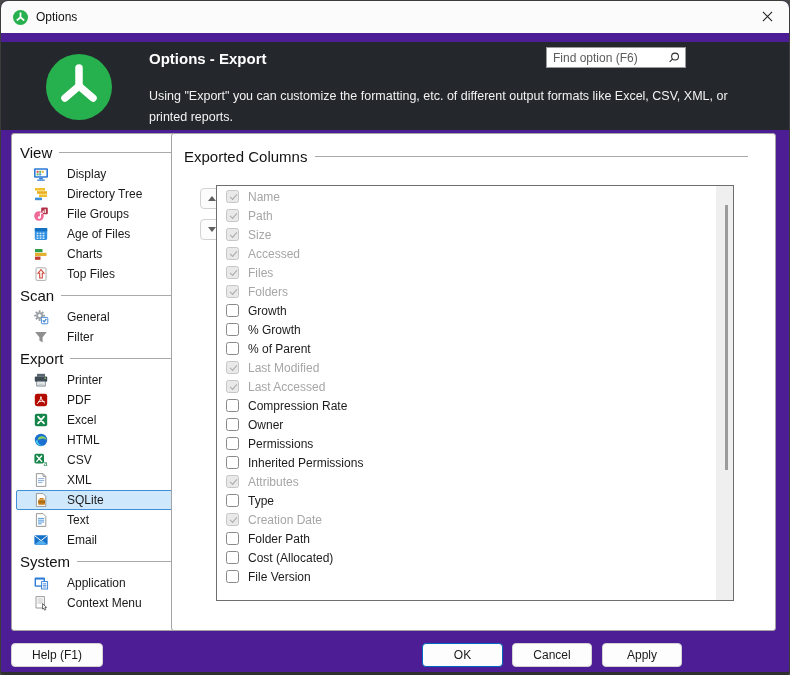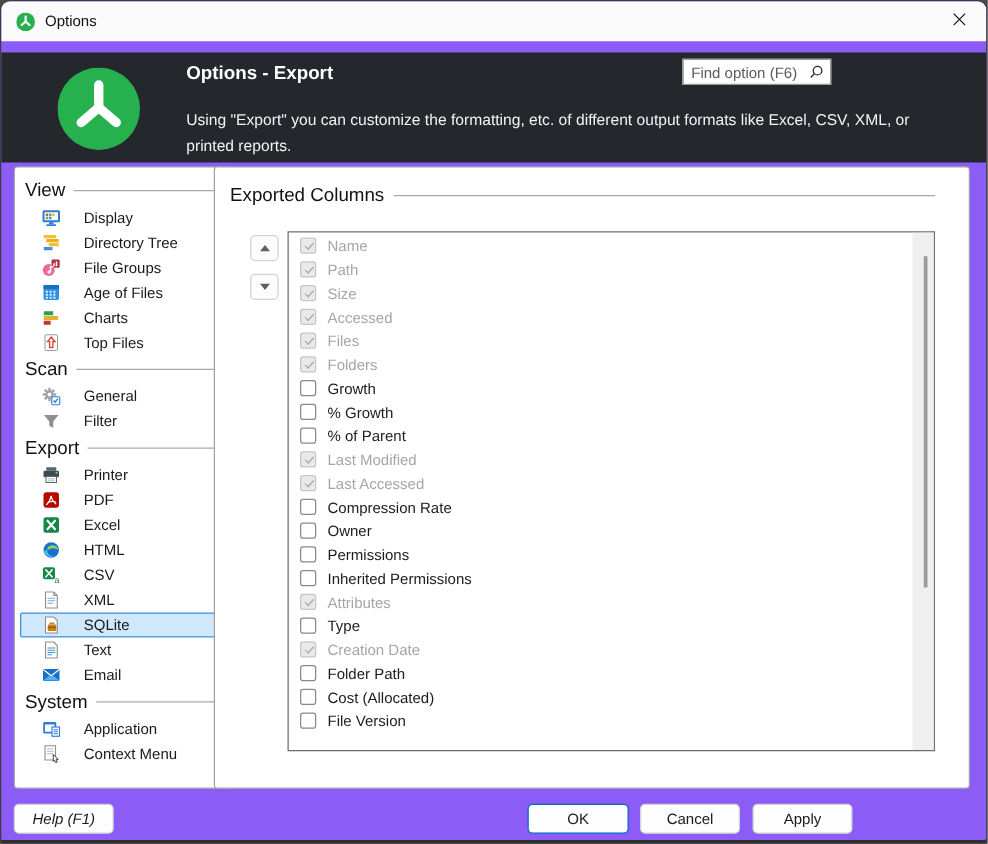--- a/index.html
+++ b/index.html
@@ -1,29 +1,29 @@
 <!DOCTYPE html>
 <html style="--accent-green: #27b14e; --header-bg: #24282c; --selection-bg: #cfe8fc; --selection-border: #3f8fd9; --ok-border: #0067c0;"><head>
 <meta charset="utf-8">
 <style>
   html,body{margin:0;padding:0;background:#4a4a4a;font-family:"Liberation Sans",sans-serif;}
   *{box-sizing:border-box;}
-  .window{position:relative;width:790px;height:675px;background:#8b5cf6;border:1px solid #3c3c3c;
+  .window{position:relative;width:790px;height:675px;background:#4c1d95;border:1px solid #3c3c3c;
           border-bottom:3px solid #2f2f2f;border-radius:8px 8px 4px 4px;overflow:hidden;margin:0 auto;}
   
   .titlebar{position:absolute;left:0;top:0;width:100%;height:32px;background:#fbfbfb;display:flex;align-items:center;}
   .titlebar .applogo{width:15px;height:15px;margin-left:12px;flex:0 0 auto;}
   .titlebar .title{font-size:12px;color:#111;margin-left:8px;}
   .close-btn{position:absolute;right:0;top:0;width:44px;height:32px;display:flex;align-items:center;justify-content:center;cursor:default;}
   
   .header{position:absolute;left:0;top:41px;width:100%;height:88px;background:var(--header-bg,#24282c);}
   .header .biglogo{position:absolute;left:45px;top:12px;width:66px;height:66px;}
   .header .htitle{position:absolute;left:148px;top:8px;font-size:15px;font-weight:bold;color:#fff;}
   .header .hdesc{position:absolute;left:148px;top:44px;width:614px;font-size:12.5px;line-height:21px;color:#f2f2f2;}
-  .searchbox{position:absolute;left:545px;top:5px;width:119px;height:21px;background:#fff;border:1px solid #9a9a9a;display:flex;align-items:center;}
+  .searchbox{position:absolute;left:545px;top:5px;width:140px;height:21px;background:#fff;border:1px solid #9a9a9a;display:flex;align-items:center;}
   .searchbox input{flex:1;border:none;outline:none;background:transparent;font-family:"Liberation Sans",sans-serif;font-size:12px;color:#333;padding:0 0 0 6px;min-width:0;}
   .searchbox input::placeholder{color:#5c5c5c;opacity:1;}
   .searchbox .mag{width:14px;height:14px;margin-right:4px;flex:0 0 auto;}
   
   .panel{position:absolute;background:#fff;border:1px solid #a3a3a3;border-radius:3px;}
   .sidebar{left:10px;top:132px;width:175px;height:498px;padding-top:7px;overflow:hidden;}
   .mainpanel{left:170px;top:132px;width:605px;height:498px;}
   .group-header{display:flex;align-items:center;padding:3px 6px 3px 8px;}
   .group-header .glabel{font-size:15px;color:#121212;white-space:nowrap;}
   .group-header .gline{flex:1;height:1px;background:#a9a9a9;margin-left:7px;}
@@ -33,34 +33,34 @@
   .sicon svg{width:16px;height:16px;}
   
   .section-header{display:flex;align-items:center;padding:14px 27px 0 12px;}
   .section-header .slabel{font-size:15px;color:#121212;white-space:nowrap;}
   .section-header .sline{flex:1;height:1px;background:#a9a9a9;margin-left:8px;}
   .updown{position:absolute;width:23px;height:21px;background:#fcfcfc;border:1px solid #d2d2d2;border-radius:4px;display:flex;align-items:center;justify-content:center;}
   .upbtn{left:28px;top:54px;}
   .downbtn{left:28px;top:85px;}
   .tri-up{width:0;height:0;border-left:4.5px solid transparent;border-right:4.5px solid transparent;border-bottom:5px solid #5f5f5f;}
   .tri-down{width:0;height:0;border-left:4.5px solid transparent;border-right:4.5px solid transparent;border-top:5px solid #5f5f5f;}
-  .collist{position:absolute;left:58px;top:51px;width:518px;height:416px;background:#fff;border:1px solid #6e6e6e;overflow:hidden;}
+  .collist{position:absolute;left:44px;top:51px;width:518px;height:416px;background:#fff;border:1px solid #6e6e6e;overflow:hidden;}
   .rows{position:absolute;left:0;top:1px;right:17px;}
   .colrow{display:flex;align-items:center;height:19px;padding-left:9px;gap:9px;}
   .cbox{width:13px;height:13px;border-radius:2.5px;flex:0 0 auto;position:relative;}
   .cbox.unchecked{background:#fff;border:1px solid #898989;}
   .cbox.checked-disabled{background:#e9e9e9;border:1px solid #c6c6c6;}
   .cbox.checked-disabled::after{content:"";position:absolute;left:2.5px;top:3px;width:6px;height:3px;border-left:1.6px solid #a9a9a9;border-bottom:1.6px solid #a9a9a9;transform:rotate(-48deg);}
   .collabel{font-size:12px;color:#1c1c1c;white-space:nowrap;}
   .colrow.disabled .collabel{color:#a6a6a6;}
   .vtrack{position:absolute;right:0;top:0;bottom:0;width:17px;background:#efefef;}
   .vthumb{position:absolute;left:9px;top:19px;width:3px;height:265px;background:#9b9b9b;}
   
   .btn{position:absolute;top:642px;height:24px;background:#fdfdfd;border:1px solid #d2d2d2;border-radius:4px;font-family:"Liberation Sans",sans-serif;font-size:12px;color:#1a1a1a;display:flex;align-items:center;justify-content:center;padding:0;}
-  .btn-help{left:10px;width:80px;font-style:italic;}
+  .btn-help{left:10px;width:92px;}
   .btn-ok{left:421px;width:81px;border:1.5px solid var(--ok-border,#0067c0);}
   .btn-cancel{left:511px;width:80px;}
   .btn-apply{left:601px;width:80px;}
 </style>
 </head>
 <body>
 
 <div class="window">
 
   <div class="titlebar">

